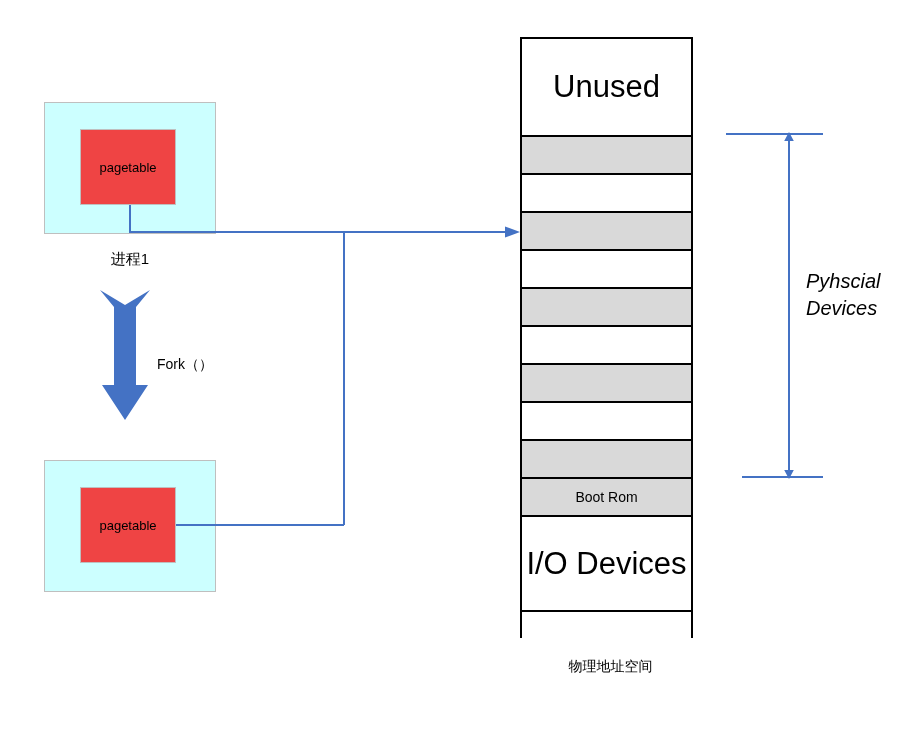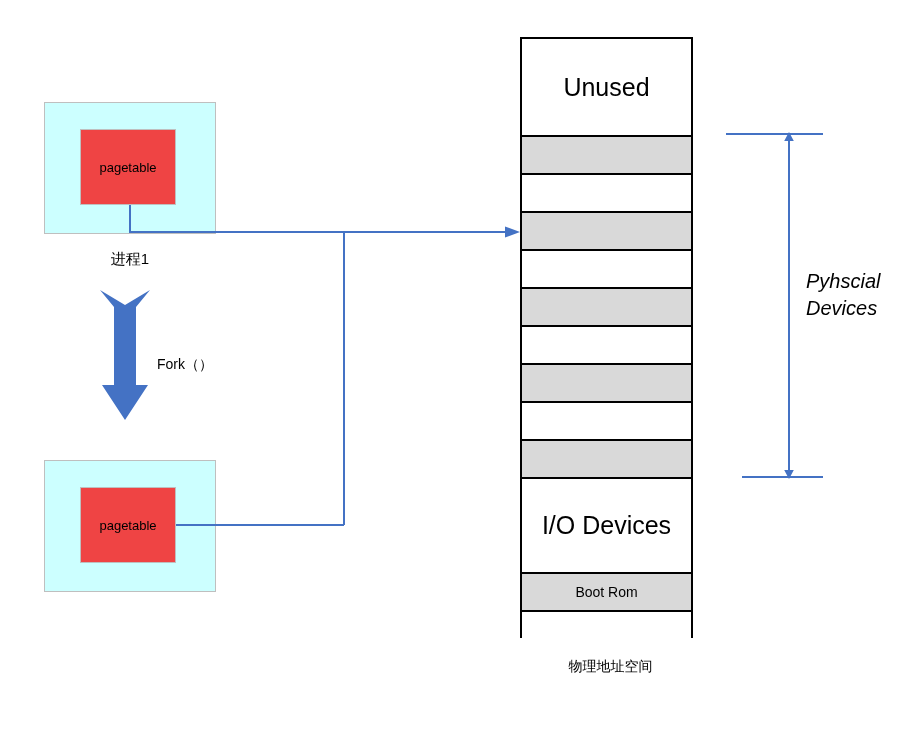--- a/index.html
+++ b/index.html
@@ -64,21 +64,21 @@
     border-bottom: 2px solid #000000;
     display: flex;
     align-items: center;
     justify-content: center;
     color: #000000;
     overflow: hidden;
   }
   .mem-row:last-child { border-bottom: none; }
   .mem-row.gray  { background: #D9D9D9; }
   .mem-row.white { background: #FFFFFF; }
-  .mem-row.lbl-big   { font-size: 25px; }
+  .mem-row.lbl-big   { font-size: 31px; }
   .mem-row.lbl-small { font-size: 14px; }
 
   .mem-caption {
     text-align: center;
     font-size: 14px;
     color: #000000;
     white-space: nowrap;
   }
 
   
@@ -144,25 +144,25 @@
       </div>
       <div class="mem-row gray" style="height: 38px; flex: 0 0 38px;"></div>
       <div class="mem-row white" style="height: 38px; flex: 0 0 38px;"></div>
       <div class="mem-row gray" style="height: 38px; flex: 0 0 38px;"></div>
       <div class="mem-row white" style="height: 38px; flex: 0 0 38px;"></div>
       <div class="mem-row gray" style="height: 38px; flex: 0 0 38px;"></div>
       <div class="mem-row white" style="height: 38px; flex: 0 0 38px;"></div>
       <div class="mem-row gray" style="height: 38px; flex: 0 0 38px;"></div>
       <div class="mem-row white" style="height: 38px; flex: 0 0 38px;"></div>
       <div class="mem-row gray" style="height: 38px; flex: 0 0 38px;"></div>
+      <div class="mem-row gray lbl-small" style="height: 38px; flex: 0 0 38px;">
+        <span>Boot Rom</span>
+      </div>
       <div class="mem-row white lbl-big" style="height: 95px; flex: 0 0 95px;">
         <span>I/O Devices</span>
-      </div>
-      <div class="mem-row gray lbl-small" style="height: 38px; flex: 0 0 38px;">
-        <span>Boot Rom</span>
       </div>
       <div class="mem-row white" style="height: 28px; flex: 0 0 28px;"></div>
     </div>
 
   <div class="abs mem-caption" style="left:524px; top:658px; width:173px;">物理地址空间</div>
 
   <div class="abs bracket-tick" style="left:726px; top:133px; width:97px;"></div>
   <div class="abs bracket-tick" style="left:742px; top:476px; width:81px;"></div>
 
   <svg class="abs" style="left:781px; top:131px;" width="16" height="349" viewBox="0 0 16 349">

